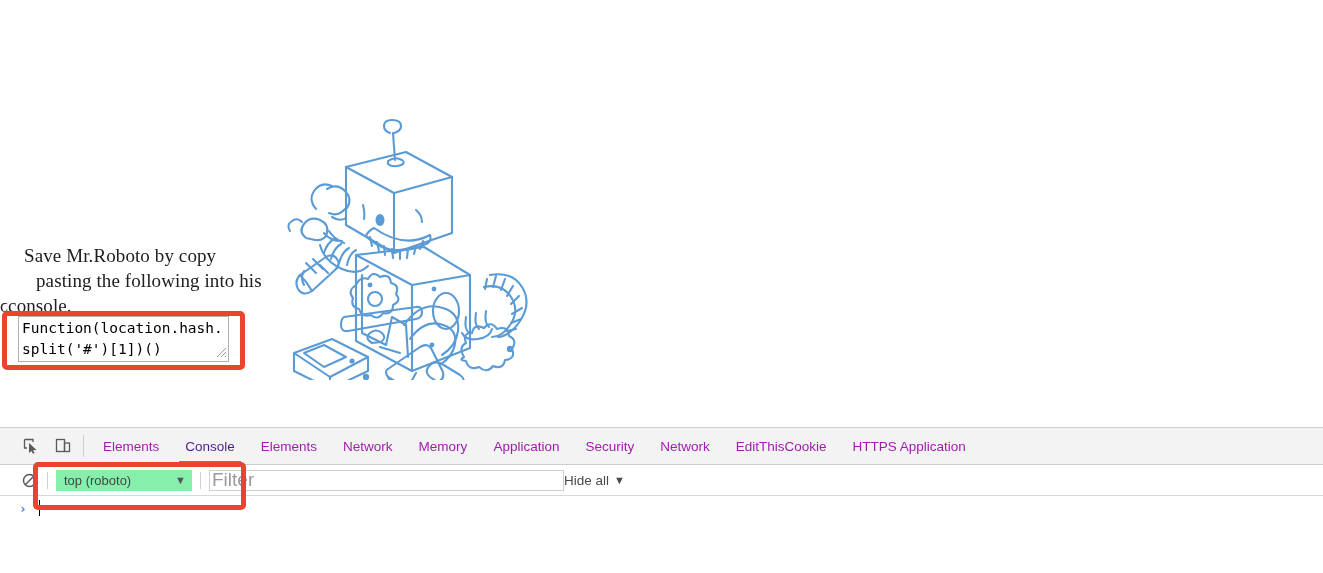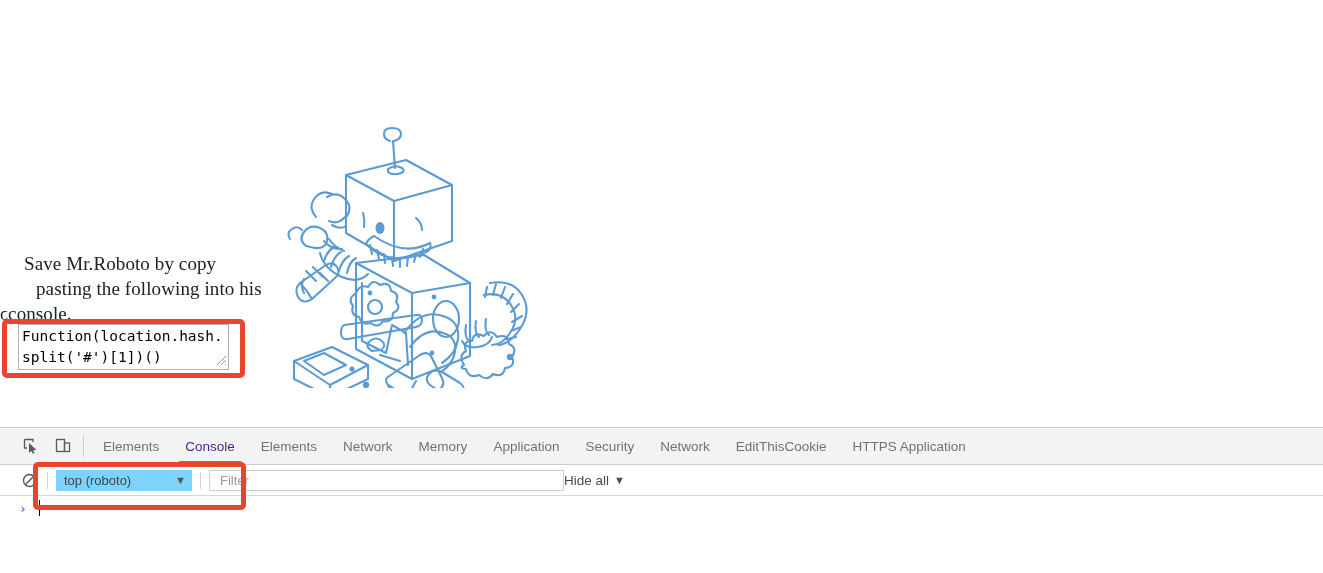--- a/index.html
+++ b/index.html
@@ -16,21 +16,21 @@
     position: relative;
     width: 1323px;
     height: 573px;
     background: #ffffff;
   }
 
   
   #page-content {
     position: absolute;
     left: 0;
-    top: 8px;
+    top: 0;
     width: 1323px;
     height: 427px;
     background: #ffffff;
     overflow: hidden;
   }
 
   
   #robot-illustration {
     position: absolute;
     left: 284px;
@@ -142,21 +142,21 @@
     width: 1px;
     background: #cdcdcd;
     margin: 7px 6px;
   }
 
   .tab {
     display: flex;
     align-items: center;
     padding: 0 13px;
     font-size: 13.5px;
-    color: #737373;
+    color: #a21caf;
     cursor: pointer;
     position: relative;
     white-space: nowrap;
   }
   .tab.active {
     color: #4c1d95;
   }
   .tab.active::after {
     content: "";
     position: absolute;
@@ -196,36 +196,36 @@
 
   #context-select {
     height: 21px;
     min-width: 122px;
     display: flex;
     align-items: center;
     justify-content: space-between;
     padding: 0 6px 0 8px;
     font-size: 13px;
     color: #444444;
-    background: #7dd3fc;
+    background: #86efac;
     cursor: pointer;
     white-space: nowrap;
   }
   #context-select .caret { font-size: 11px; color: #555; margin-left: 12px; }
 
   #filter-input {
     width: 355px;
     height: 21px;
     box-sizing: border-box;
     border: 1px solid #cfcfcf;
     background: #ffffff;
-    font-size: 13px;
+    font-size: 19px;
     color: #333;
     font-family: "Liberation Sans", sans-serif;
-    padding: 0 10px;
+    padding: 0 2px;
     outline: none;
   }
   #filter-input::placeholder { color: #9a9a9a; }
 
   #hide-all-btn {
     font-size: 13.5px;
     color: #4a4a4a;
     cursor: pointer;
     white-space: nowrap;
     display: flex;

